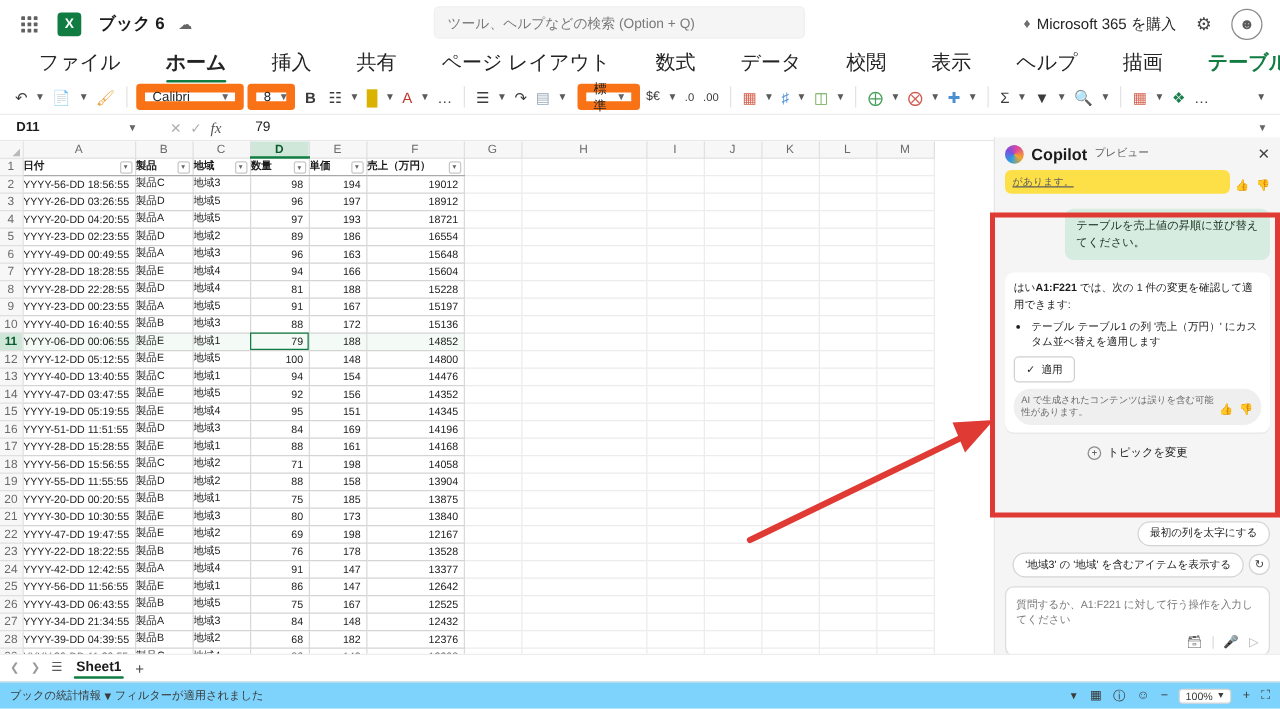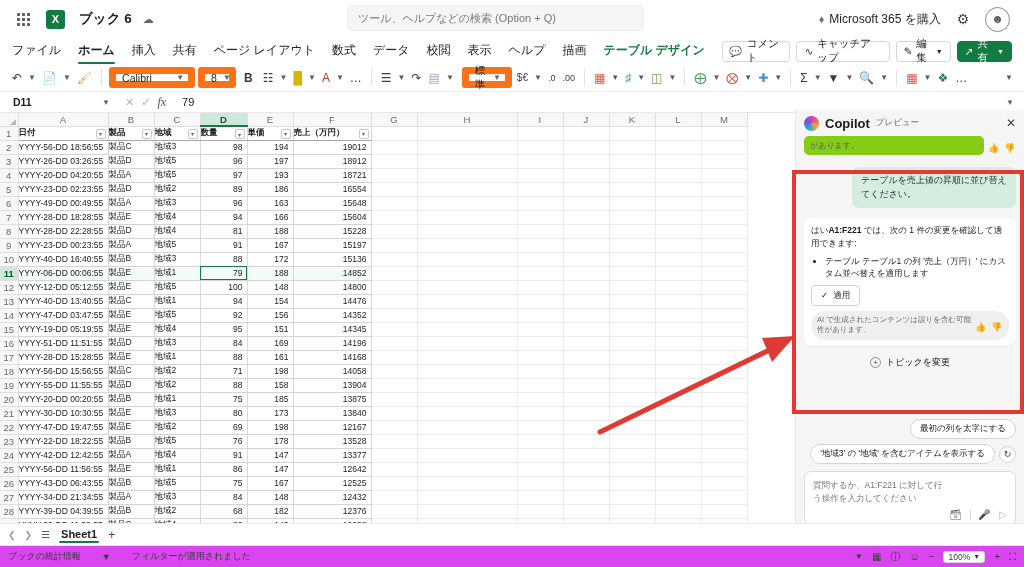--- a/index.html
+++ b/index.html
@@ -32,21 +32,21 @@
     padding: 0 10px; font-size: 11px; color: #77797b; border: 1px solid #f0f0f0;
   }
   .tb-right { margin-left: auto; display: flex; align-items: center; gap: 10px; padding-right: 4px;}
   .buy365 { display:flex; align-items:center; gap:5px; font-size: 12px; color: #242424; }
   .diamond { color:#6e6e6e; font-size: 11px; }
   .icon-btn { width: 24px; height: 24px; display:flex; align-items:center;justify-content:center; color:#444; font-size:14px; border-radius:4px;}
   .avatar { width: 25px; height:25px; border-radius: 50%; border:1px solid #8a8a8a; display:flex;align-items:center;justify-content:center; color:#5a5a5a; font-size:12px;}
 
   
   .tabrow { height: 26px; display:flex; align-items:center; padding: 0 12px; gap: 17px; background:#fff; position:relative;}
-  .tab { font-size: 12px; color: #242424; position: relative; white-space: nowrap; padding-bottom: 2px;}
+  .tab { font-size: 16px; color: #242424; position: relative; white-space: nowrap; padding-bottom: 2px; margin-left: 19px;}
   .tab.active { font-weight: 700; }
   .tab.active:after { content:""; position:absolute; left:0; right:0; bottom:-3px; height:2px; background:#107c41; border-radius:2px;}
   .tab.ctx { color:#107c41; font-weight:700; }
   .tabs-right { margin-left:auto; display:flex; align-items:center; gap:6px;}
   .pill {
     height: 21px; border: 1px solid #d6d6d6; border-radius: 4px; background:#fff;
     display:flex; align-items:center; gap:4px; padding: 0 7px; font-size: 10.5px; color:#242424;
   }
   .pill.share { background:#107c41; color:#fff; border-color:#107c41; }
 
@@ -58,21 +58,21 @@
   .ri { display:flex; align-items:center; color:#3b3b3b; font-size:12px; height:21px; padding:0 2px; border-radius:3px;}
   .ri.caret { font-size:8px; color:#5a5a5a; padding:0 1px;}
   .sep { width:1px; height:17px; background:#e3e3e3; margin:0 4px; }
   .selbox {
     height:21px; border:7px solid #f97316; border-radius:3px; display:flex; align-items:center;
     justify-content:space-between; padding:0 4px 0 6px; font-size:10.5px; color:#242424; background:#fff;
   }
   .selbox .cv { font-size:8px; color:#666; margin-left:6px;}
 
   
-  .fbar { height: 21px; display:flex; align-items:center; padding: 0 10px; gap:9px; background:#fff; border-bottom:1px solid #e6e6e6;justify-content:space-between;}
+  .fbar { height: 21px; display:flex; align-items:center; padding: 0 10px; gap:20px; background:#fff; border-bottom:1px solid #e6e6e6;justify-content:space-between;}
   .namebox {
     width: 104px; height:17px; display:flex;align-items:center;justify-content:space-between;
     font-size:10.5px; color:#1b1b1b; padding: 0 4px 0 3px; font-weight:600;
   }
   .fbtns { display:flex; align-items:center; gap:7px; color:#b0b0b0; font-size:11px; padding-left:2px;}
   .fx { font-style: italic; font-family:"Liberation Serif", serif; color:#555; font-size:12px;}
   .finput { flex:1; font-size:11px; color:#1b1b1b; padding-left:7px;}
   .fcaret { font-size:8px; color:#666; }
 
   
@@ -120,21 +120,21 @@
   }
   .cp-title { font-size:13px; font-weight:700; color:#1b1b1b; }
   .cp-prev { font-size:8.5px; color:#5e5e5e; }
   .cp-x { margin-left:auto; font-size:12px; color:#444; }
   .cp-body { flex:1; overflow:hidden; padding: 0 8px; position:relative;}
 
   .msg-ai {
     background:#ffffff; border-radius:7px; padding:6px 7px; font-size:8.5px; color:#1b1b1b;
     line-height:1.45; box-shadow: 0 1px 1px rgba(0,0,0,.05);
   }
-  .msg-cut { background:#84cc16; border-radius:5px; padding:4px 6px; font-size:8px; color:#5d5d5d; line-height:1.4;}
+  .msg-cut { background:#fde047; border-radius:5px; padding:4px 6px; font-size:8px; color:#5d5d5d; line-height:1.4;text-decoration:underline;}
   .cut-row { display:flex; align-items:flex-end; gap:5px; }
   .thumbs { display:flex; gap:5px; color:#5a5a5a; font-size:9px; padding-bottom:2px;}
   .msg-user {
     margin: 12px 0 0 auto; width: 164px; background:#d7ece0; border-radius:7px;
     padding:7px 9px; font-size:9px; color:#14311f; line-height:1.5;
   }
   .applybox { margin-top:6px; }
   .apply-btn {
     display:inline-flex; align-items:center; gap:5px; border:1px solid #d0d0d0; background:#fff;
     border-radius:4px; padding:3px 9px; font-size:8.5px; color:#1b1b1b;
@@ -149,40 +149,40 @@
   .chips { padding: 6px 8px 0; display:flex; flex-direction:column; gap:5px; align-items:flex-end;}
   .chip {
     border:1px solid #d4d4d4; background:#fff; border-radius:11px; padding:3px 9px;
     font-size:8.5px; color:#1b1b1b; white-space:nowrap;
   }
   .chiprow { display:flex; align-items:center; gap:4px; }
   .refresh { width:17px;height:17px;border:1px solid #d4d4d4;border-radius:50%;background:#fff;
     display:flex;align-items:center;justify-content:center;font-size:9px;color:#444;}
   .inputbox {
     margin: 7px 8px 6px; background:#fff; border:1px solid #dcdcdc; border-radius:7px;
-    padding:7px 8px 4px; min-height:54px; display:flex; 
+    padding:7px 8px 4px; min-height:54px; display:flex; flex-direction:column;
   }
   .ph { font-size:8.5px; color:#767676; line-height:1.5; }
   .in-icons { margin-top:auto; display:flex; justify-content:flex-end; align-items:center; gap:8px; color:#5c5c5c; font-size:10px; padding-top:6px;}
   .in-sep { width:1px;height:10px;background:#dcdcdc;}
   .send { color:#b6b6b6; }
 
   
   .sheettabs {
     position:absolute; left:0; bottom:22px; width:1024px; height:22px; background:#fff;
     display:flex; align-items:center; padding:0 8px; gap:9px; border-top:1px solid #ededed;
   }
   .nav-ic { font-size:9px; color:#9a9a9a; }
   .ham { font-size:10px; color:#5a5a5a; }
   .stab { font-size:11px; color:#1b1b1b; font-weight:700; position:relative; padding:0 2px 2px;}
   .stab:after{content:"";position:absolute;left:0;right:0;bottom:-1px;height:2px;background:#107c41;border-radius:2px;}
   .addsheet { font-size:12px; color:#444; }
   .statusbar {
-    position:absolute; left:0; bottom:0; width:1024px; height:22px; background:#d946ef;
-    display:flex; align-items:center; padding:0 8px; gap:21px; font-size:9px; color:#3b3b3b;
+    position:absolute; left:0; bottom:0; width:1024px; height:22px; background:#7dd3fc;
+    display:flex; align-items:center; padding:0 8px; gap:1px; font-size:9px; color:#3b3b3b;
     border-top:1px solid #e4e4e4;
   }
   .st-right { margin-left:auto; display:flex; align-items:center; gap:9px; color:#3b3b3b; font-size:10px;}
   .zoombox { border:1px solid #d6d6d6; border-radius:3px; padding:0 4px; font-size:8.5px; display:flex;align-items:center;gap:3px; background:#fff;}
 
   
   .annot { position:absolute; left:0; top:0; width:1024px; height:567px; pointer-events:none; }
 </style>
 </head>
 <body>

